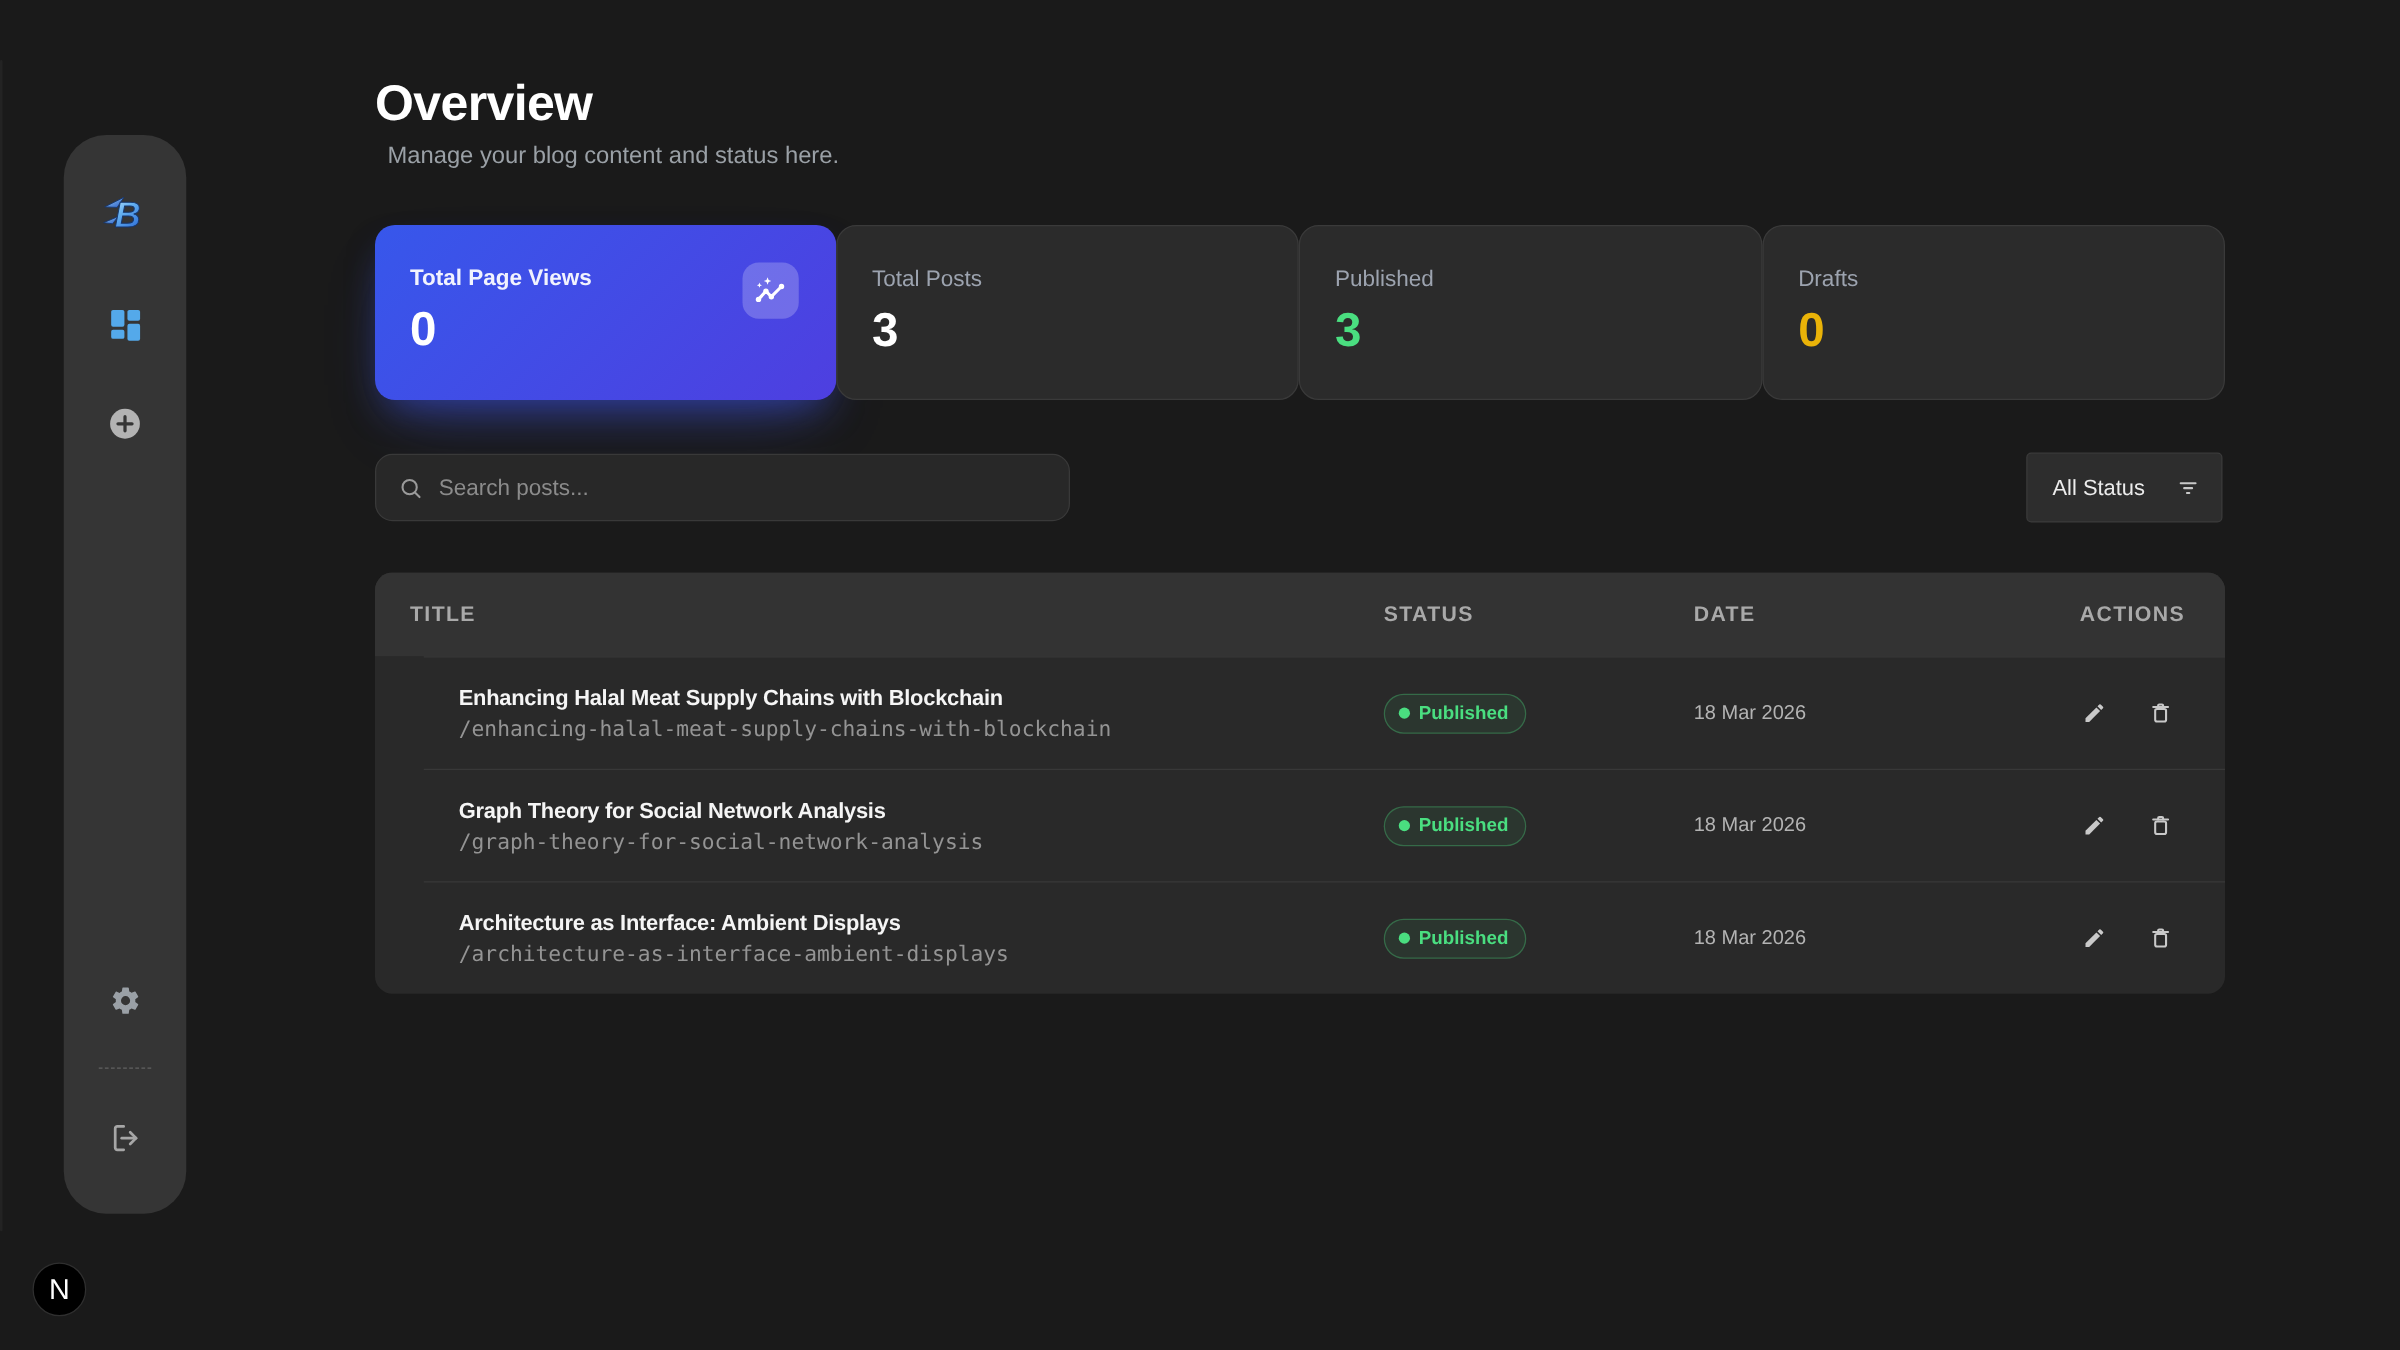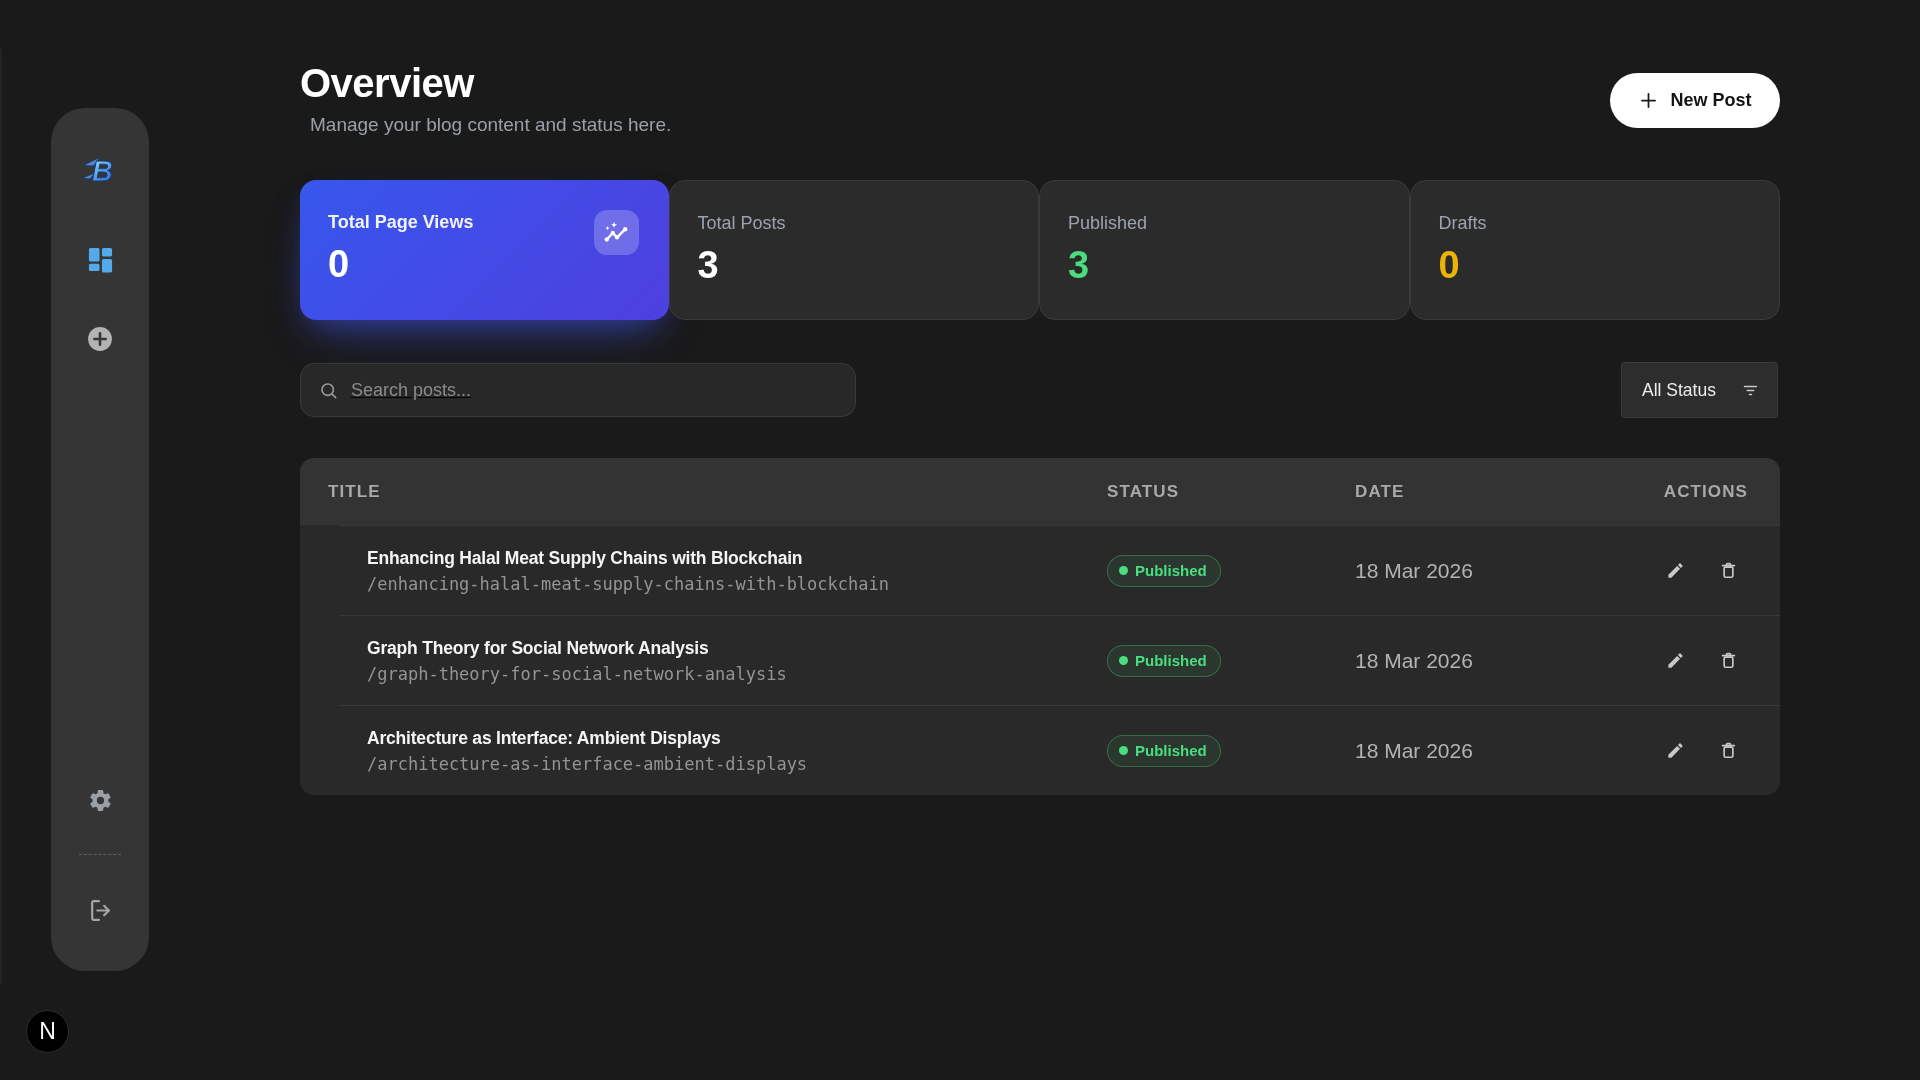--- a/index.html
+++ b/index.html
@@ -41,21 +41,21 @@
   .stat-value { margin-top:12px; font-size:38px; font-weight:700; color:#ffffff; line-height:1; }
   .stat-card.primary { background:linear-gradient(135deg,#3757eb 0%,#4e3fe0 100%); border:none;
                        box-shadow:0 14px 30px -10px rgba(62,84,236,0.5), 0 26px 55px -20px rgba(62,84,236,0.4); }
   .stat-card.primary .stat-label { color:rgba(255,255,255,0.93); font-weight:600; }
   .stat-chip { position:absolute; right:30px; top:30px; width:45px; height:45px; border-radius:13px;
                background:rgba(255,255,255,0.22); display:flex; align-items:center; justify-content:center; }
 
   
   .search-box { position:absolute; left:300px; top:363px; width:556px; height:54px; border-radius:14px;
                 background:#282828; border:1px solid #393939; display:flex; align-items:center;
-                padding:0 18px; gap:13px;text-decoration:underline; }
+                padding:0 18px; gap:13px; }
   .search-box input { flex:1; background:transparent; border:none; outline:none; color:#e5e5e5; font-size:18px;
                       font-family:inherit; }
   .search-box input::placeholder { color:#8b8b8b; }
   .status-filter { position:absolute; left:1621px; top:362px; width:157px; height:56px; border-radius:4px;
                    background:#2d2d2d; border:1px solid #3b3b3b; display:flex; align-items:center;
                    justify-content:space-between; padding:0 17px 0 20px; color:#ececec; font-size:17.5px;
                    font-family:inherit; cursor:pointer; }
 
   
   .posts-table { position:absolute; left:300px; top:458px; width:1480px; border-radius:14px; overflow:hidden;
@@ -68,21 +68,21 @@
   .col-actions { width:165px; flex:none; display:flex; align-items:center; justify-content:flex-end; padding-right:32px; }
   .trow { display:flex; height:90px; align-items:center; border-top:1px solid #383838;margin-left:39px; }
   .post-title { font-size:17.5px; font-weight:700; color:#f5f5f5; letter-spacing:-0.2px; line-height:1.3;
                 white-space:nowrap; overflow:hidden; text-overflow:ellipsis; }
   .post-slug { margin-top:4px; font-size:17px; font-family:"DejaVu Sans Mono","Liberation Mono",monospace;
                color:#949494; white-space:nowrap; overflow:hidden; text-overflow:ellipsis; }
   .pill { display:inline-flex; align-items:center; height:32px; padding:0 13px 0 11px; gap:7px;
           border-radius:999px; background:rgba(74,222,128,0.08); border:1px solid rgba(74,222,128,0.32); }
   .pill-dot { width:9px; height:9px; border-radius:50%; background:#4ade80; }
   .pill-text { font-size:15px; font-weight:600; color:#4ade80; }
-  .date-text { font-size:21px; color:#b3b3b3; }
+  .date-text { font-size:16px; color:#b3b3b3; }
   .row-actions { width:165px; flex:none; display:flex; align-items:center; justify-content:flex-end;
                  gap:34px; padding-right:42px; }
   .icon-btn { background:none; border:none; padding:0; cursor:pointer; display:flex; align-items:center; }
 </style>
 </head>
 <body>
 
 <div class="stage">
   <div class="left-sliver"></div>
 
@@ -134,26 +134,20 @@
       </svg>
     </button>
   </aside>
 
   <div class="dev-badge">
     <span>N</span>
   </div>
 
   <h1 class="page-title">Overview</h1>
   <p class="page-subtitle">Manage your blog content and status here.</p>
-  <button class="new-post-btn">
-    <svg width="21" height="21" viewBox="0 0 24 24" fill="none" stroke="#1b1b1b" stroke-width="2" stroke-linecap="round">
-      <path d="M12 4.5v15M4.5 12h15"></path>
-    </svg>
-    <span>New Post</span>
-  </button>
 
   <section class="stats">
     <div class="stat-card primary">
       <div class="stat-label">Total Page Views</div>
       <div class="stat-value">0</div>
       <div class="stat-chip">
         <svg width="26" height="26" viewBox="0 0 24 24">
           <g fill="none" stroke="#ffffff" stroke-width="2.3" stroke-linecap="round" stroke-linejoin="round">
             <path d="M3.5 18 9 12l4 4 7.5-7.5"></path>
           </g>

